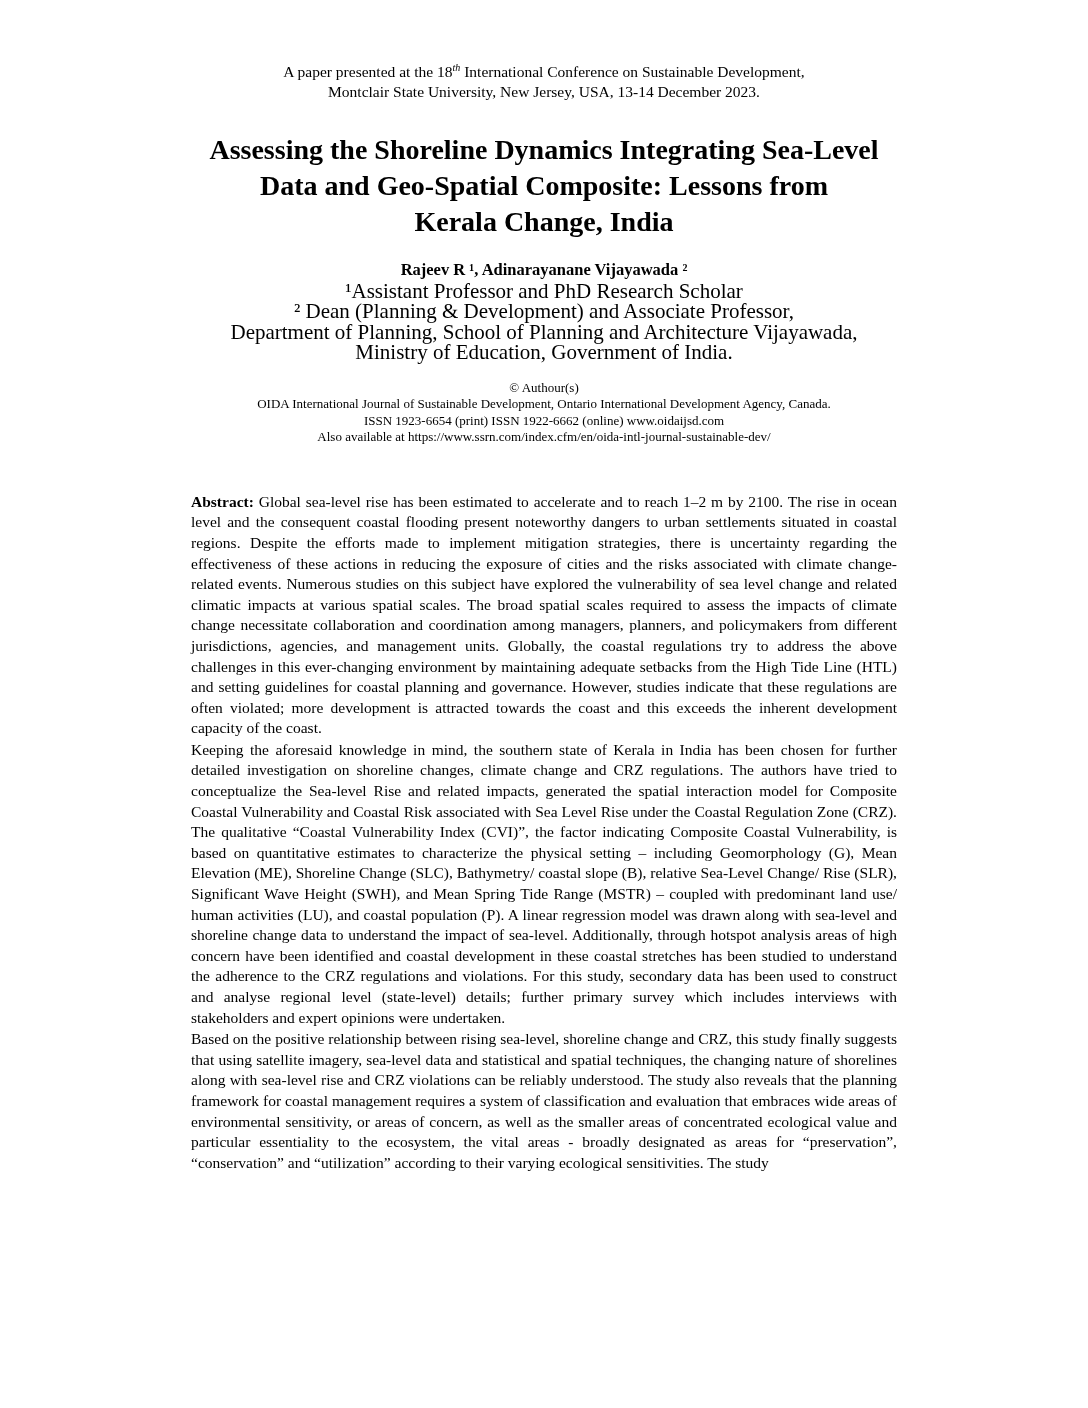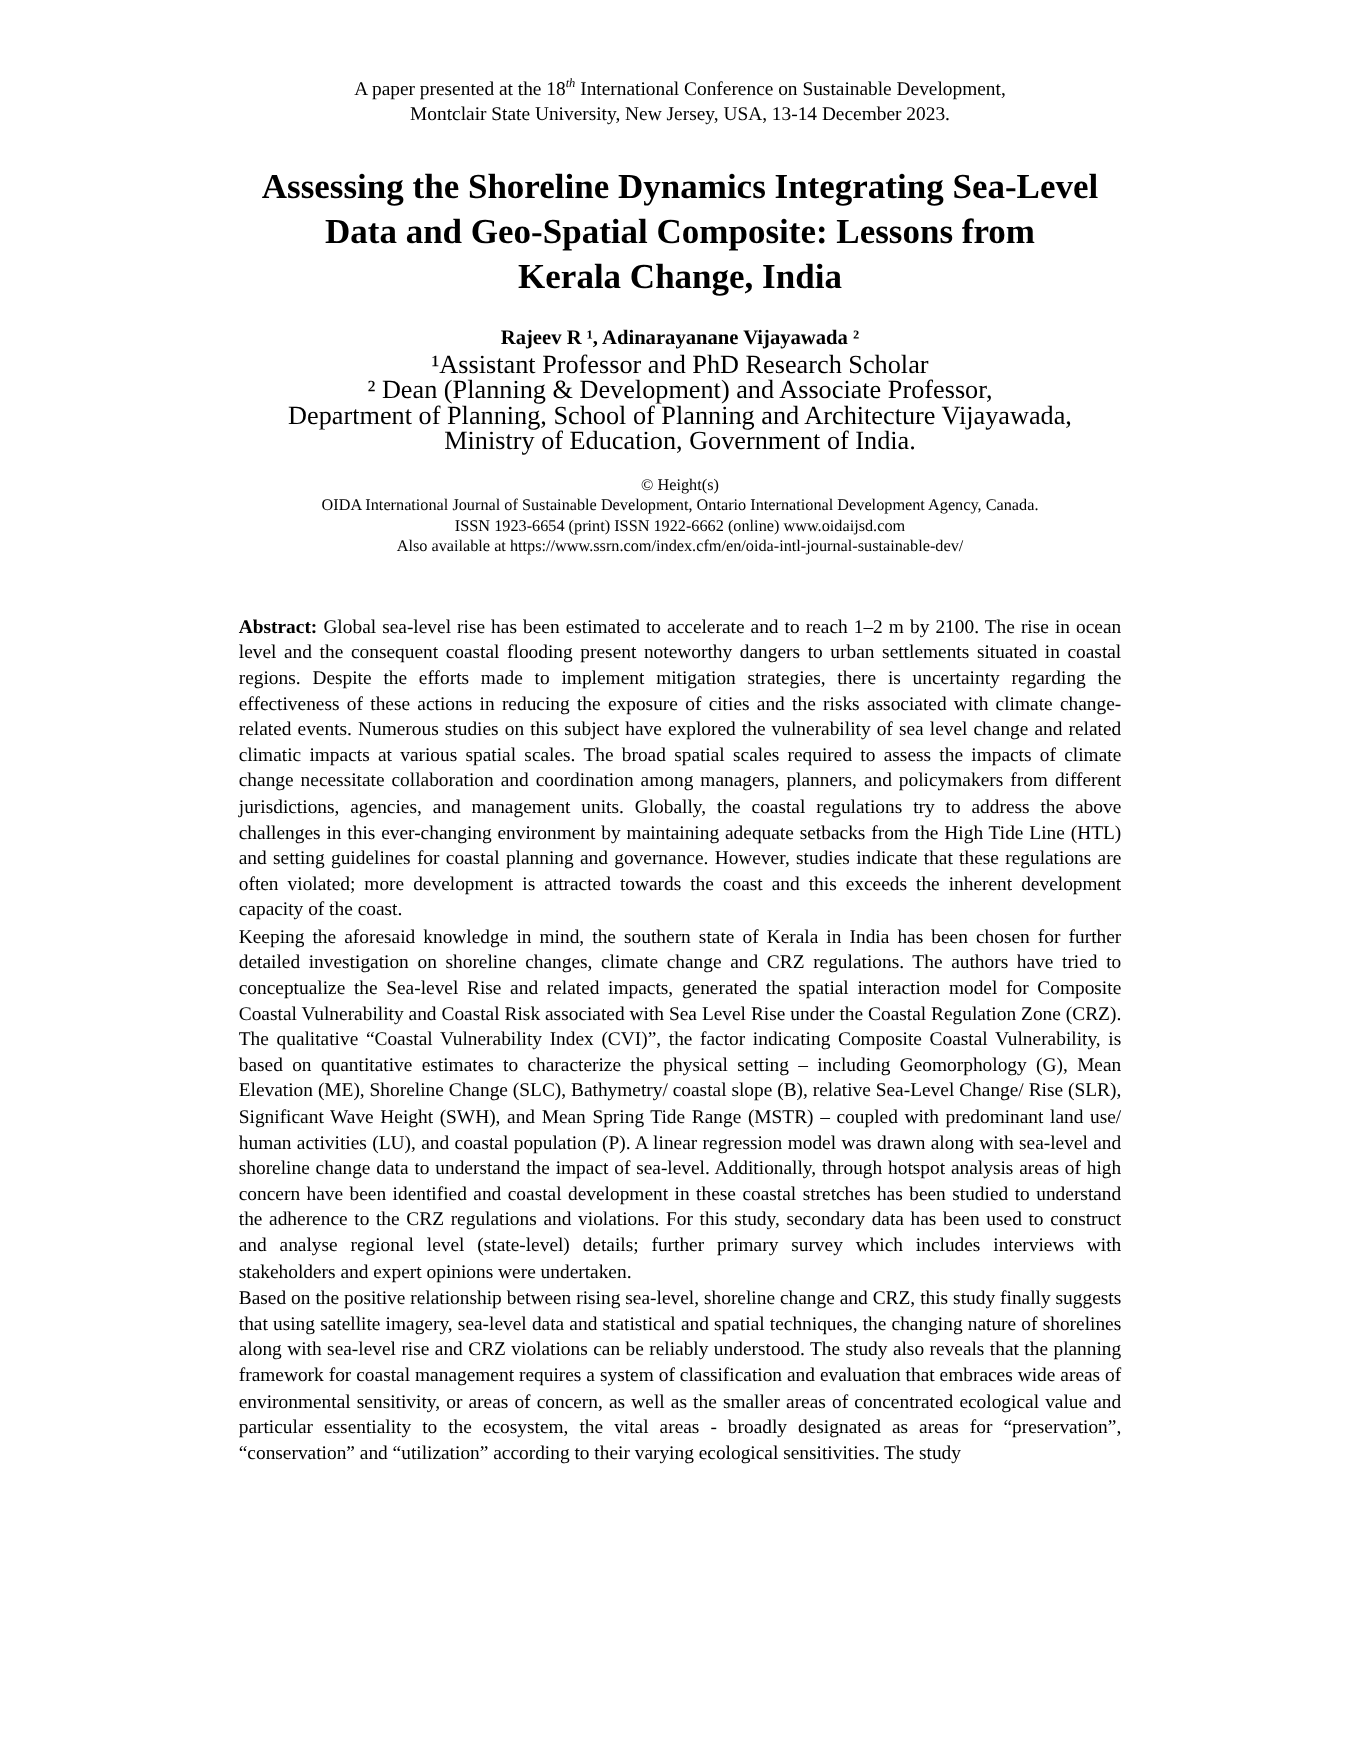--- a/index.html
+++ b/index.html
@@ -92,21 +92,21 @@
 
   <div class="authors-block">
     <div class="author-names">Rajeev R ¹, Adinarayanane Vijayawada ²</div>
     <div class="affiliation-line">¹Assistant Professor and PhD Research Scholar</div>
     <div class="affiliation-line">² Dean (Planning &amp; Development) and Associate Professor,</div>
     <div class="affiliation-line">Department of Planning, School of Planning and Architecture Vijayawada,</div>
     <div class="affiliation-line">Ministry of Education, Government of India.</div>
   </div>
 
   <div class="imprint-block">
-    <div>© Height(s)</div>
+    <div>© Authour(s)</div>
     <div>OIDA International Journal of Sustainable Development, Ontario International Development Agency, Canada.</div>
     <div>ISSN 1923-6654 (print) ISSN 1922-6662 (online) www.oidaijsd.com</div>
     <div>Also available at https://www.ssrn.com/index.cfm/en/oida-intl-journal-sustainable-dev/</div>
   </div>
 
   <div class="abstract-block">
     <p><span class="abstract-label">Abstract:</span> <span>Global sea-level rise has been estimated to accelerate and to reach 1–2 m by 2100. The rise in ocean level and the consequent coastal flooding present noteworthy dangers to urban settlements situated in coastal regions. Despite the efforts made to implement mitigation strategies, there is uncertainty regarding the effectiveness of these actions in reducing the exposure of cities and the risks associated with climate change-related events. Numerous studies on this subject have explored the vulnerability of sea level change and related climatic impacts at various spatial scales. The broad spatial scales required to assess the impacts of climate change necessitate collaboration and coordination among managers, planners, and policymakers from different jurisdictions, agencies, and management units. Globally, the coastal regulations try to address the above challenges in this ever-changing environment by maintaining adequate setbacks from the High Tide Line (HTL) and setting guidelines for coastal planning and governance. However, studies indicate that these regulations are often violated; more development is attracted towards the coast and this exceeds the inherent development capacity of the coast.</span></p>
     <p>Keeping the aforesaid knowledge in mind, the southern state of Kerala in India has been chosen for further detailed investigation on shoreline changes, climate change and CRZ regulations. The authors have tried to conceptualize the Sea-level Rise and related impacts, generated the spatial interaction model for Composite Coastal Vulnerability and Coastal Risk associated with Sea Level Rise under the Coastal Regulation Zone (CRZ). The qualitative “Coastal Vulnerability Index (CVI)”, the factor indicating Composite Coastal Vulnerability, is based on quantitative estimates to characterize the physical setting – including Geomorphology (G), Mean Elevation (ME), Shoreline Change (SLC), Bathymetry/ coastal slope (B), relative Sea-Level Change/ Rise (SLR), Significant Wave Height (SWH), and Mean Spring Tide Range (MSTR) – coupled with predominant land use/ human activities (LU), and coastal population (P). A linear regression model was drawn along with sea-level and shoreline change data to understand the impact of sea-level. Additionally, through hotspot analysis areas of high concern have been identified and coastal development in these coastal stretches has been studied to understand the adherence to the CRZ regulations and violations. For this study, secondary data has been used to construct and analyse regional level (state-level) details; further primary survey which includes interviews with stakeholders and expert opinions were undertaken.</p>
     <p>Based on the positive relationship between rising sea-level, shoreline change and CRZ, this study finally suggests that using satellite imagery, sea-level data and statistical and spatial techniques, the changing nature of shorelines along with sea-level rise and CRZ violations can be reliably understood. The study also reveals that the planning framework for coastal management requires a system of classification and evaluation that embraces wide areas of environmental sensitivity, or areas of concern, as well as the smaller areas of concentrated ecological value and particular essentiality to the ecosystem, the vital areas - broadly designated as areas for “preservation”, “conservation” and “utilization” according to their varying ecological sensitivities. The study</p>
   </div>

